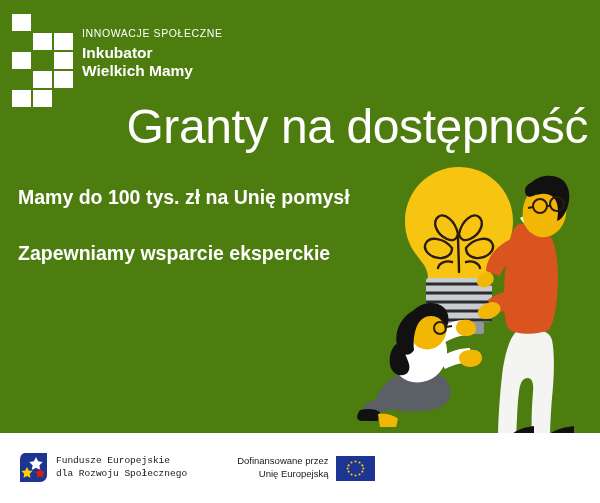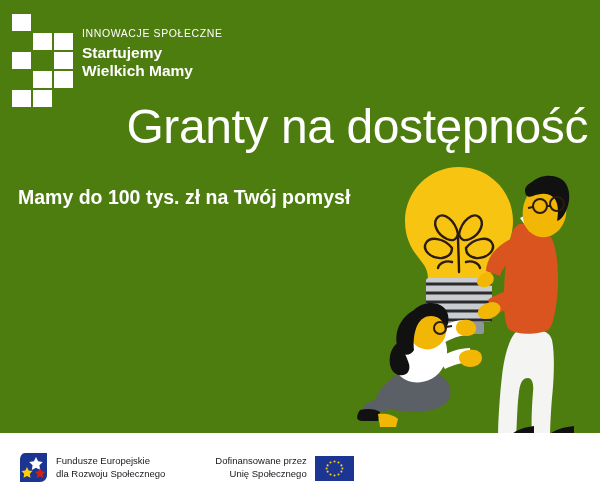--- a/index.html
+++ b/index.html
@@ -134,21 +134,21 @@
   .eu-lock   { margin-left: 50px; }
   .dga-lock  { margin-left: 48px; }
 
   .footer-label {
     font-size: 9.5px;
     line-height: 1.32;
     color: #16181c;
     font-weight: 400;
     white-space: pre-line;
   }
-  .fe-lock .footer-label { margin-left: 8px; }
+  .fe-lock .footer-label { margin-left: 8px; font-family: Liberation Mono, monospace; }
   .rp-lock .footer-label { margin-left: 8px; }
   .eu-lock .footer-label { margin-right: 8px; text-align: right; }
 
   .flag-pl {
     width: 39px;
     height: 25px;
     border: 0.5px solid #d9d9d9;
     box-sizing: border-box;
     overflow: hidden;
     flex: 0 0 auto;
@@ -187,34 +187,37 @@
         <i class="on"></i>
         <i></i>
         <i class="on"></i>
         <i class="on"></i>
         <i class="on"></i>
         <i class="on"></i>
         <i></i>
       </div>
     <div class="brand-text">
       <div class="brand-kicker">INNOWACJE SPOŁECZNE</div>
-      <div class="brand-name">Startujemy</div>
+      <div class="brand-name">Inkubator</div>
       <div class="brand-name">Wielkich Mamy</div>
     </div>
   </div>
 
   <div class="headline">Granty na dostępność</div>
 
   <div class="points">
 
 
     <div class="point p2">
-      <span class="point-text">Mamy do 100 tys. zł na Twój pomysł</span>
-    </div>
-
+      <span class="point-text">Mamy do 100 tys. zł na Unię pomysł</span>
+    </div>
+
+    <div class="point p3">
+      <span class="point-text">Zapewniamy wsparcie eksperckie</span>
+    </div>
 
   </div>
 
   <div class="illustration">
     <svg viewBox="0 0 248 281" aria-hidden="true">
 
       <path d="M107 15c30 0 54 24 54 54 0 20-9 31-16 40-5 6-7 11-7 18H76c0-7-2-12-7-18-7-9-16-20-16-40 0-30 24-54 54-54z" fill="#F7C411"></path>
 
       <g fill="none" stroke="#2B1B10" stroke-width="2.4" stroke-linecap="round">
         <path d="M107 120c0-12-1-26-1-38"></path>
@@ -310,21 +313,21 @@
           <path d="M9 15l1.7 3.5 3.9.6-2.8 2.7.7 3.9-3.5-1.8-3.5 1.8.7-3.9L3.4 19l3.9-.6z" fill="#FFD100"></path>
         </svg>
       </span>
       <span class="footer-label">Fundusze Europejskie
 dla Rozwoju Społecznego</span>
     </div>
 
 
     <div class="footer-item eu-lock">
       <span class="footer-label">Dofinansowane przez
-Unię Społecznego</span>
+Unię Europejską</span>
       <span class="flag-eu">
         <svg viewBox="0 0 39 25" aria-hidden="true">
           <g fill="#FFCC00">
             <circle cx="19.5" cy="5.5" r="1.05"></circle>
             <circle cx="23.5" cy="6.5" r="1.05"></circle>
             <circle cx="26.4" cy="9.4" r="1.05"></circle>
             <circle cx="27.4" cy="12.5" r="1.05"></circle>
             <circle cx="26.4" cy="15.6" r="1.05"></circle>
             <circle cx="23.5" cy="18.5" r="1.05"></circle>
             <circle cx="19.5" cy="19.5" r="1.05"></circle>

